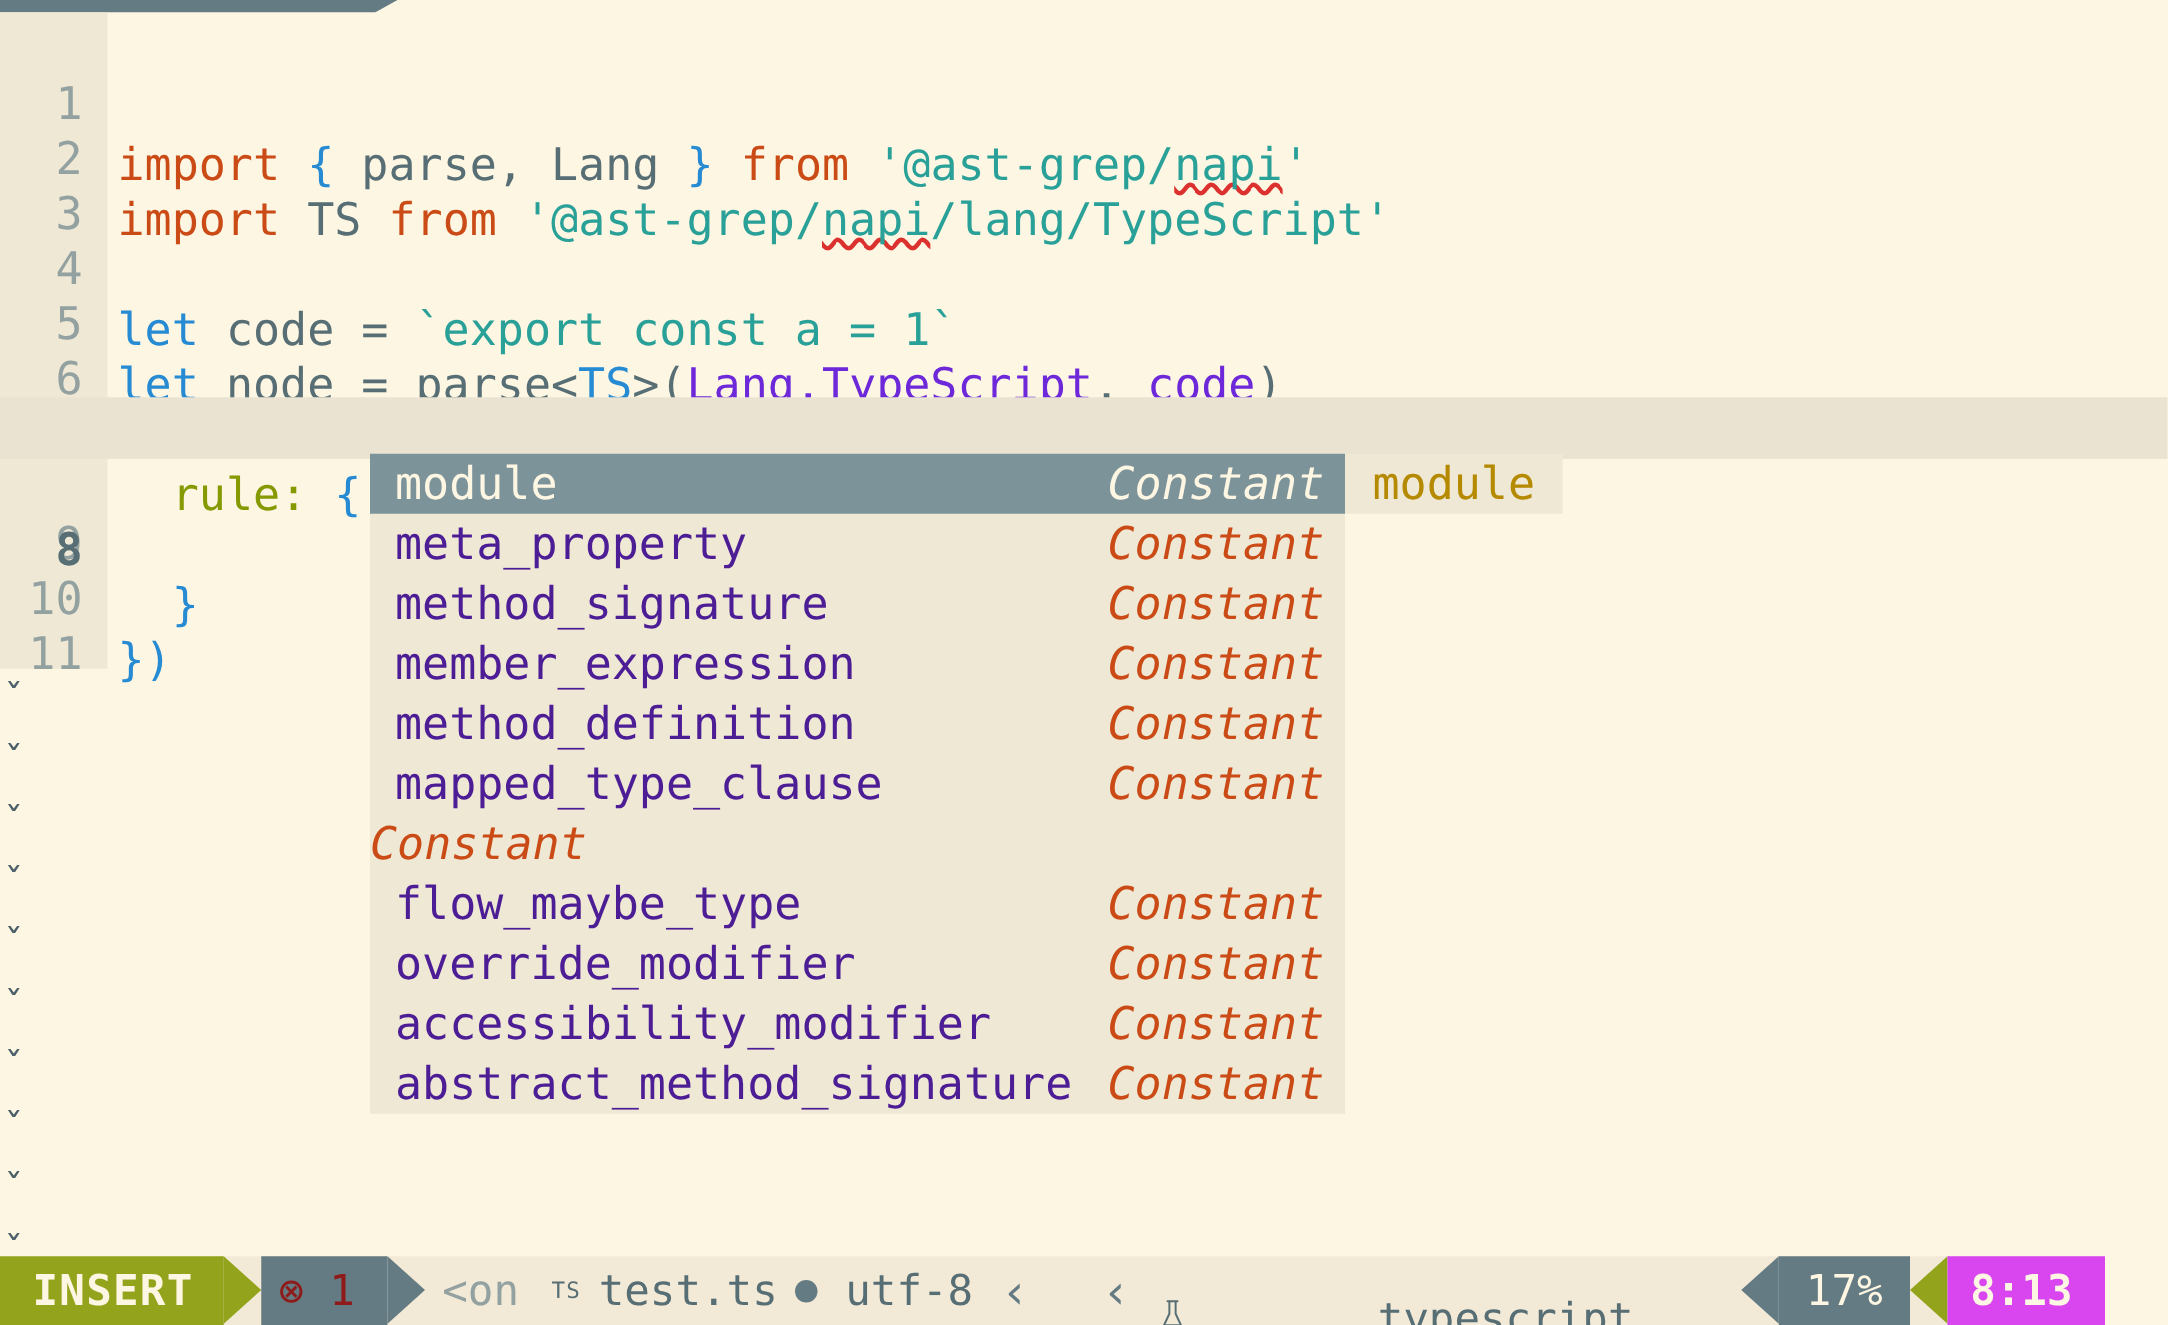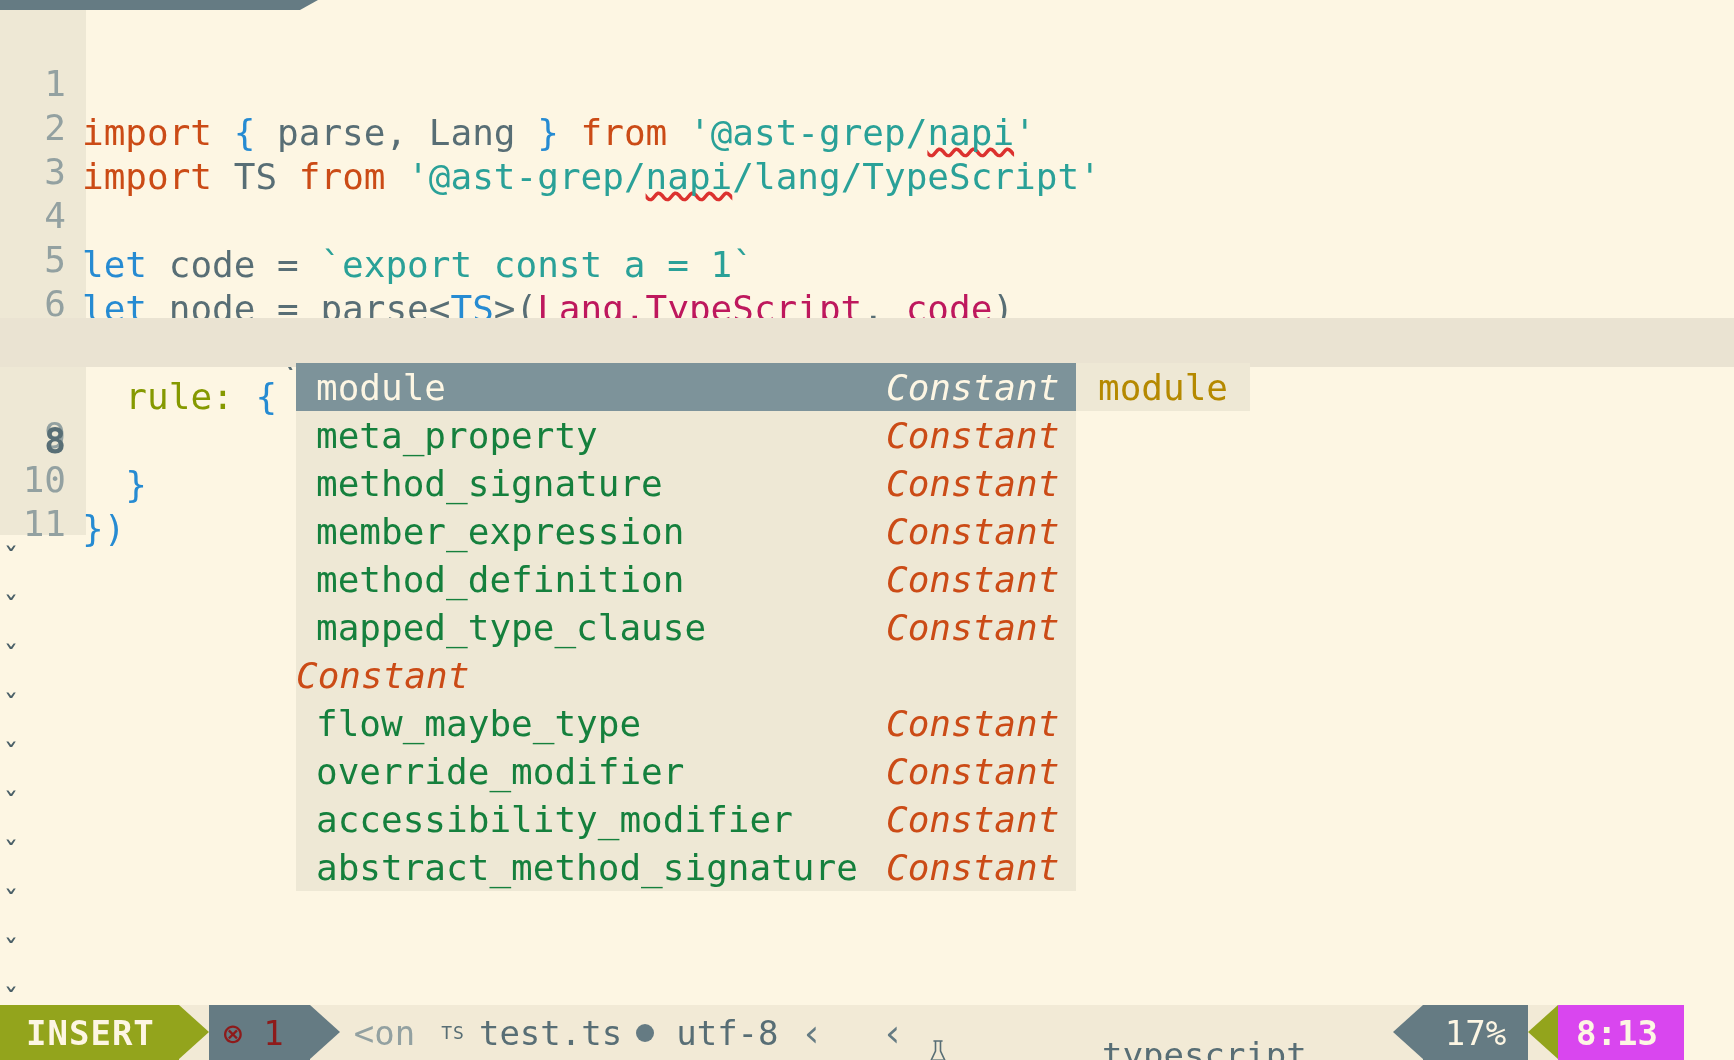--- a/index.html
+++ b/index.html
@@ -23,35 +23,35 @@
   
   .editor{position:absolute;left:0;top:10px;width:1734px;height:995px;background:#fdf6e3;}
 
   .gutterbg{position:absolute;left:0;top:0;width:86px;height:525px;background:#eee8d5;}
 
   .line{position:absolute;left:0;height:49px;line-height:49px;white-space:pre;font-size:36px;}
   .line .num{
     position:absolute;left:0;width:66px;text-align:right;color:#93a1a1;
     font-size:36px;
   }
-  .line .code{position:absolute;left:82px;}
+  .line .code{position:absolute;left:94px;}
   .line.cur .num{color:#586e75;font-weight:bold;}
   .line.cur{background:#eae3d2;width:1734px;}
   .line.cur .hl{position:absolute;left:0;top:0;width:1734px;height:49px;background:#eae3d2;z-index:0;}
   .line.cur .num,.line.cur .code{position:relative;z-index:1;}
   .line.cur .num{position:absolute;}
 
   
   .kw      {color:#cb4b16;}            
   .let     {color:#268bd2;}            
   .ident   {color:#586e75;}            
   .brace   {color:#268bd2;}            
   .str     {color:#2aa198;}            
   .typ     {color:#268bd2;}            
-  .cls     {color:#be185d;}            
+  .cls     {color:#6d28d9;}            
   .fn      {color:#b58900;}            
   .prop    {color:#859900;}            
   .ghost   {color:#93a1a1;font-style:italic;}
   .spell   {text-decoration:underline wavy #dc322f;text-decoration-skip-ink:none;}
 
   .cursor{
     display:inline-block;width:3px;height:40px;background:#586e75;
     vertical-align:-7px;margin:0 -3px 0 0;position:relative;z-index:3;
   }
 
@@ -61,21 +61,21 @@
 
   
   .pum{
     position:absolute;left:296px;top:353px;width:780px;
     background:#eee8d5;z-index:20;
   }
   .pum-row{
     display:flex;align-items:center;height:48px;
     font-size:36px;white-space:pre;
   }
-  .pum-row .word{flex:0 0 auto;width:570px;padding-left:20px;color:#15803d;}
+  .pum-row .word{flex:0 0 auto;width:570px;padding-left:20px;color:#4c1d95;}
   .pum-row .kindlbl{flex:0 0 auto;color:#cb4b16;font-style:italic;}
   .pum-row.sel{background:#7d939a;}
   .pum-row.sel .word{color:#fdf6e3;}
   .pum-row.sel .kindlbl{color:#fdf6e3;}
 
   .pum-detail{
     position:absolute;left:1076px;top:353px;height:48px;min-width:170px;
     background:#eee8d5;display:flex;align-items:center;z-index:20;
   }
   .pum-detail span{font-size:36px;color:#b58900;padding:0 22px;white-space:pre;}

